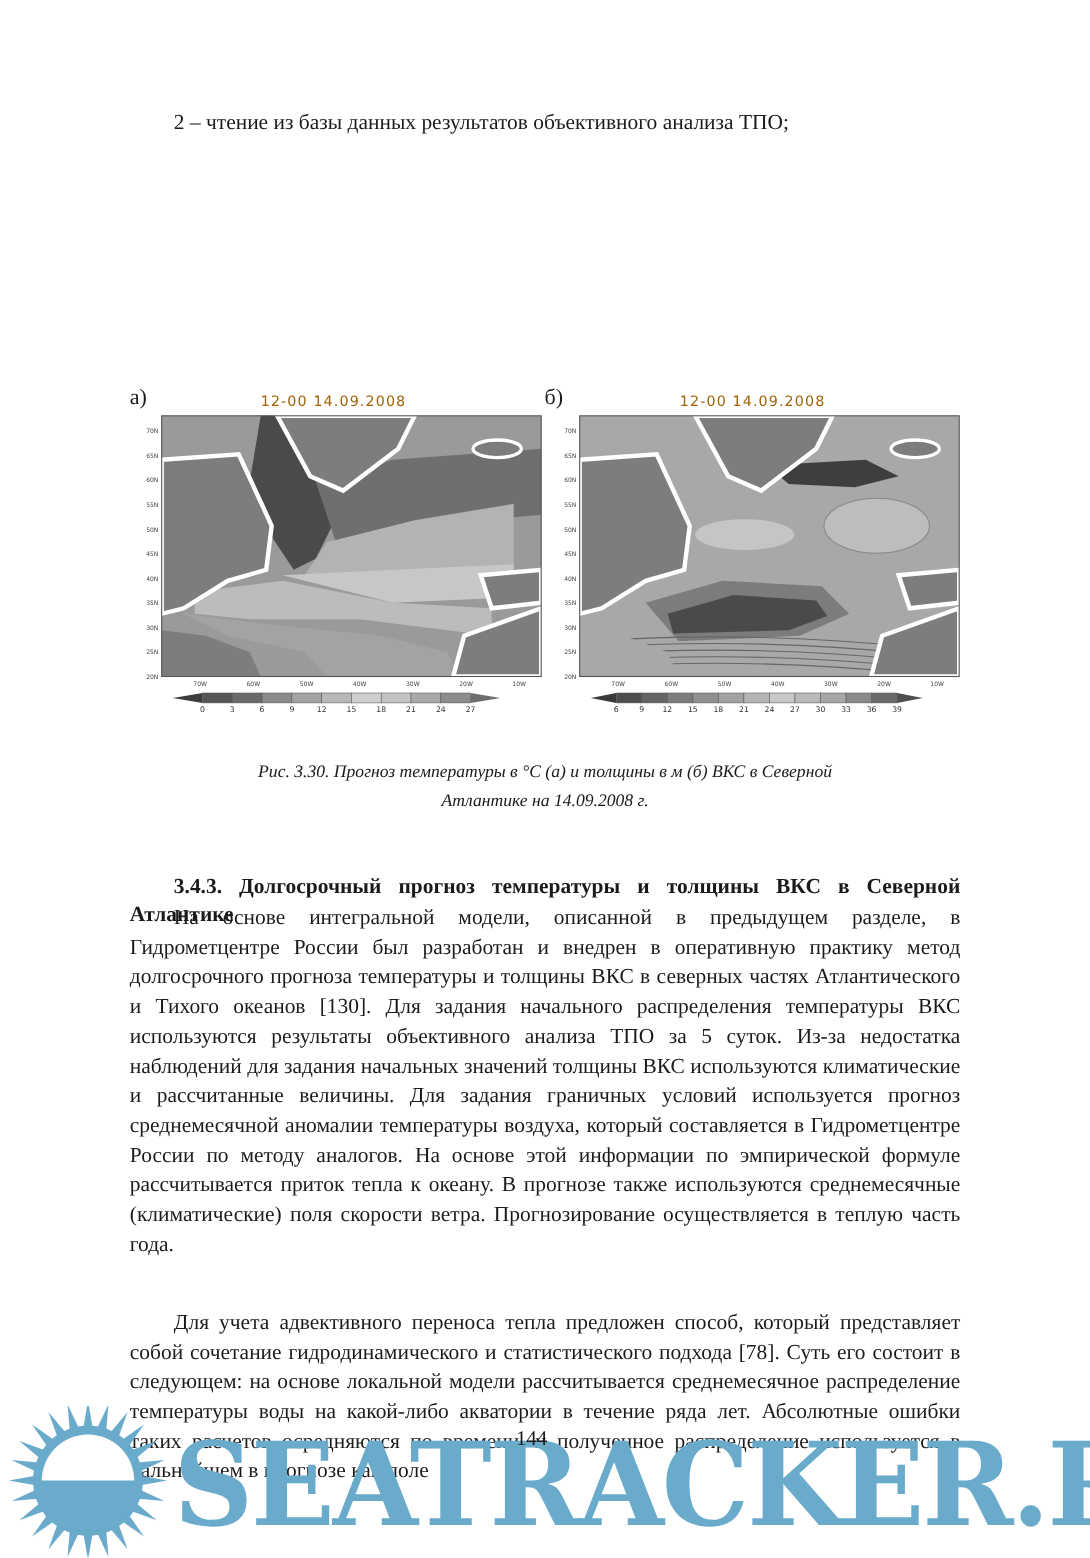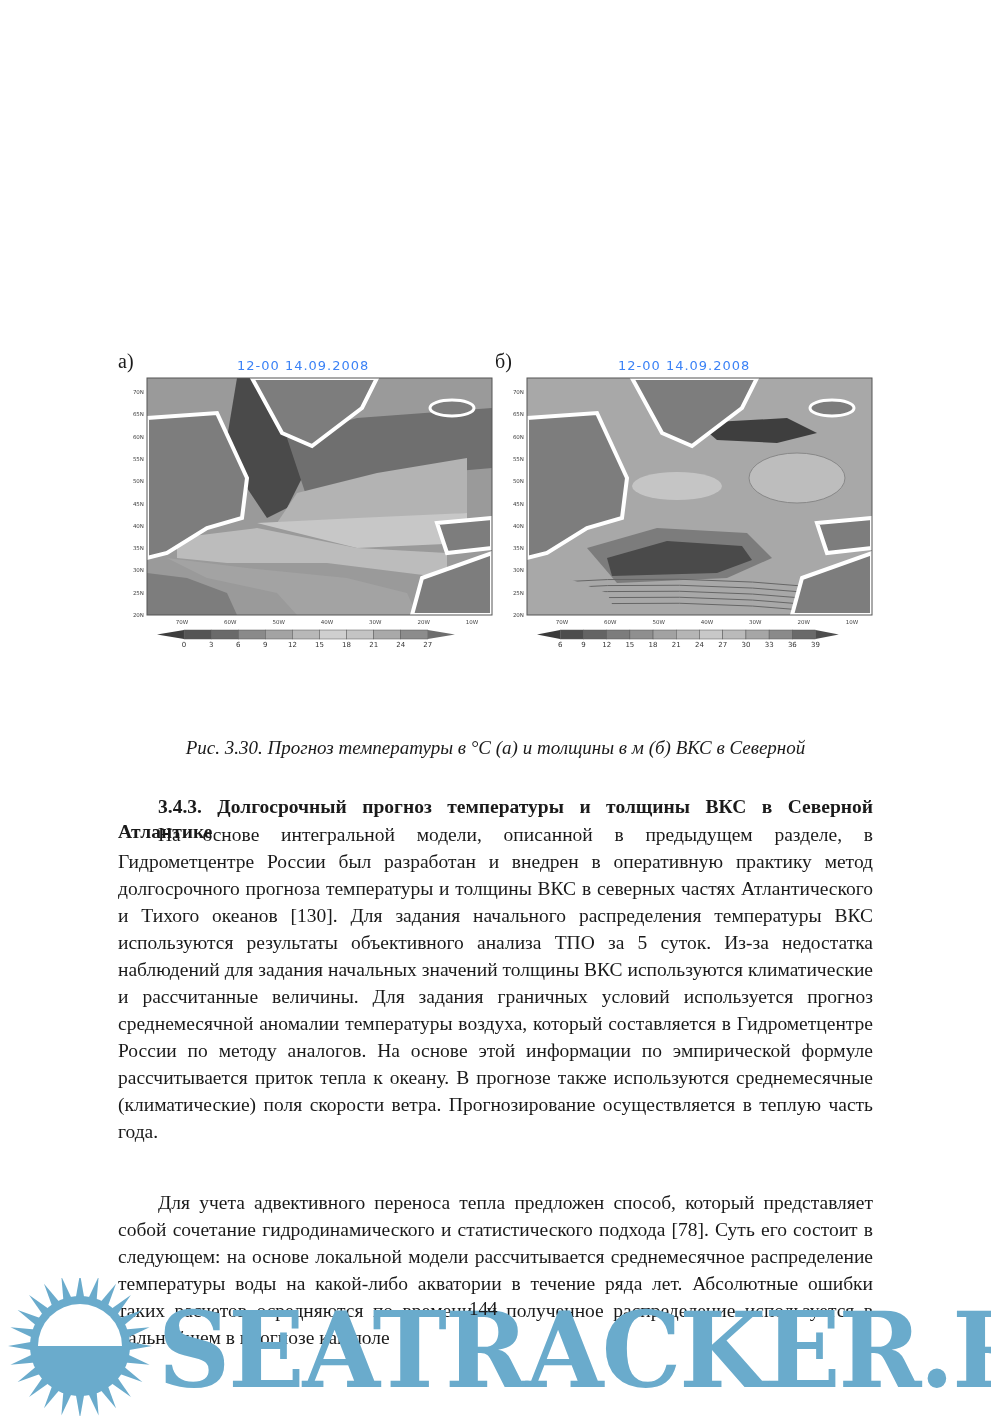--- a/index.html
+++ b/index.html
@@ -2,37 +2,38 @@
 <html><head>
 <meta charset="utf-8">
 <style>
   html, body { margin:0; padding:0; background:#ffffff; }
   body { width:991px; height:1416px; position:relative; overflow:hidden; font-family:"Liberation Serif", serif; color:#1a1a1a; }
   .page { position:absolute; left:0; top:0; width:991px; height:1416px; }
   .para { position:absolute; left:118px; width:755px; font-size:19.5px; line-height:27px; text-align:justify; }
   .para p { margin:0; text-indent:40px; }
   #p-top { top:98px; }
   .fig-label { position:absolute; font-size:20px; font-family:"Liberation Serif", serif; }
-  .map-title { position:absolute; font-family:"DejaVu Sans", sans-serif; font-size:13px; color:#3b82f6; letter-spacing:1px; }
+  .map-title { position:absolute; font-family:"DejaVu Sans", sans-serif; font-size:13px; color:#a16207; letter-spacing:1px; }
   .map { position:absolute; }
-  .caption { position:absolute; left:118px; width:755px; top:688px; text-align:center; font-style:italic; font-size:19px; line-height:27px;margin-top:46px; }
+  .caption { position:absolute; left:118px; width:755px; top:688px; text-align:center; font-style:italic; font-size:16px; line-height:27px; }
   .heading { position:absolute; left:118px; width:755px; top:770px; font-weight:bold; font-size:19.5px; line-height:25px; text-align:justify;margin-top:24px; }
   .heading span.ind { display:inline-block; width:40px; }
   #p-body1 { top:821px; }
   #p-body2 { top:1189px; }
   .page-number { position:absolute; left:469px; top:1298px; font-size:19px; z-index:3; }
   .watermark { position:absolute; left:0; top:1278px; width:991px; height:138px; z-index:2; }
   .wm-text { position:absolute; left:158px; top:1290px; font-family:"DejaVu Serif", serif; font-weight:bold; font-size:100px; letter-spacing:-2px; color:#6aabcc; line-height:120px; z-index:2; transform:scaleY(1.05); }
 </style>
 </head>
 <body>
 
 <div class="page">
 
   <div class="para" id="p-top">
+    <p>2 – чтение из базы данных результатов объективного анализа ТПО;</p>
   </div>
 
   <div class="fig-label" style="left:118px; top:350px;">а)</div>
   <div class="map-title" style="left:237px; top:358px;">12-00     14.09.2008</div>
   <svg class="map" id="map-a" style="left:120px; top:375px;" width="380" height="290">
       <rect x="27" y="3" width="345" height="237" fill="#9a9a9a"></rect>
       <path d="M117,3 L177,3 L197,73 L167,133 L147,143 L127,113 L107,63 Z" fill="#4a4a4a"></path>
       <path d="M167,63 L237,43 L372,33 L372,93 L257,103 L187,123 Z" fill="#6f6f6f"></path>
       <path d="M177,118 L257,98 L347,83 L347,138 L227,148 L157,148 Z" fill="#b3b3b3"></path>
       <path d="M137,148 L237,143 L347,138 L347,168 L237,173 Z" fill="#c7c7c7"></path>
@@ -147,20 +148,21 @@
       <text x="199.5" y="272" font-size="7" text-anchor="middle" fill="#333" font-family="DejaVu Sans, sans-serif">24</text>
       <text x="222.71428571428572" y="272" font-size="7" text-anchor="middle" fill="#333" font-family="DejaVu Sans, sans-serif">27</text>
       <text x="245.92857142857144" y="272" font-size="7" text-anchor="middle" fill="#333" font-family="DejaVu Sans, sans-serif">30</text>
       <text x="269.14285714285717" y="272" font-size="7" text-anchor="middle" fill="#333" font-family="DejaVu Sans, sans-serif">33</text>
       <text x="292.3571428571429" y="272" font-size="7" text-anchor="middle" fill="#333" font-family="DejaVu Sans, sans-serif">36</text>
       <text x="315.57142857142856" y="272" font-size="7" text-anchor="middle" fill="#333" font-family="DejaVu Sans, sans-serif">39</text>
     </svg>
 
   <div class="caption">
     <div>Рис. 3.30. Прогноз температуры в °С (а) и толщины в м (б) ВКС в Северной</div>
+    <div>Атлантике на 14.09.2008 г.</div>
   </div>
 
   <div class="heading"><span class="ind"></span><span>3.4.3. Долгосрочный прогноз температуры и толщины ВКС в Северной Атлантике</span></div>
 
   <div class="para" id="p-body1">
     <p>На основе интегральной модели, описанной в предыдущем разделе, в Гидрометцентре России был разработан и внедрен в оперативную практику метод долгосрочного прогноза температуры и толщины ВКС в северных частях Атлантического и Тихого океанов [130]. Для задания начального распределения температуры ВКС используются результаты объективного анализа ТПО за 5 суток. Из-за недостатка наблюдений для задания начальных значений толщины ВКС используются климатические и рассчитанные величины. Для задания граничных условий используется прогноз среднемесячной аномалии температуры воздуха, который составляется в Гидрометцентре России по методу аналогов. На основе этой информации по эмпирической формуле рассчитывается приток тепла к океану. В прогнозе также используются среднемесячные (климатические) поля скорости ветра. Прогнозирование осуществляется в теплую часть года.</p>
   </div>
   <div class="para" id="p-body2">
     <p>Для учета адвективного переноса тепла предложен способ, который представляет собой сочетание гидродинамического и статистического подхода [78]. Суть его состоит в следующем: на основе локальной модели рассчитывается среднемесячное распределение температуры воды на какой-либо акватории в течение ряда лет. Абсолютные ошибки таких расчетов осредняются по времени, и полученное распределение используется в дальнейшем в прогнозе как поле</p>
   </div>

